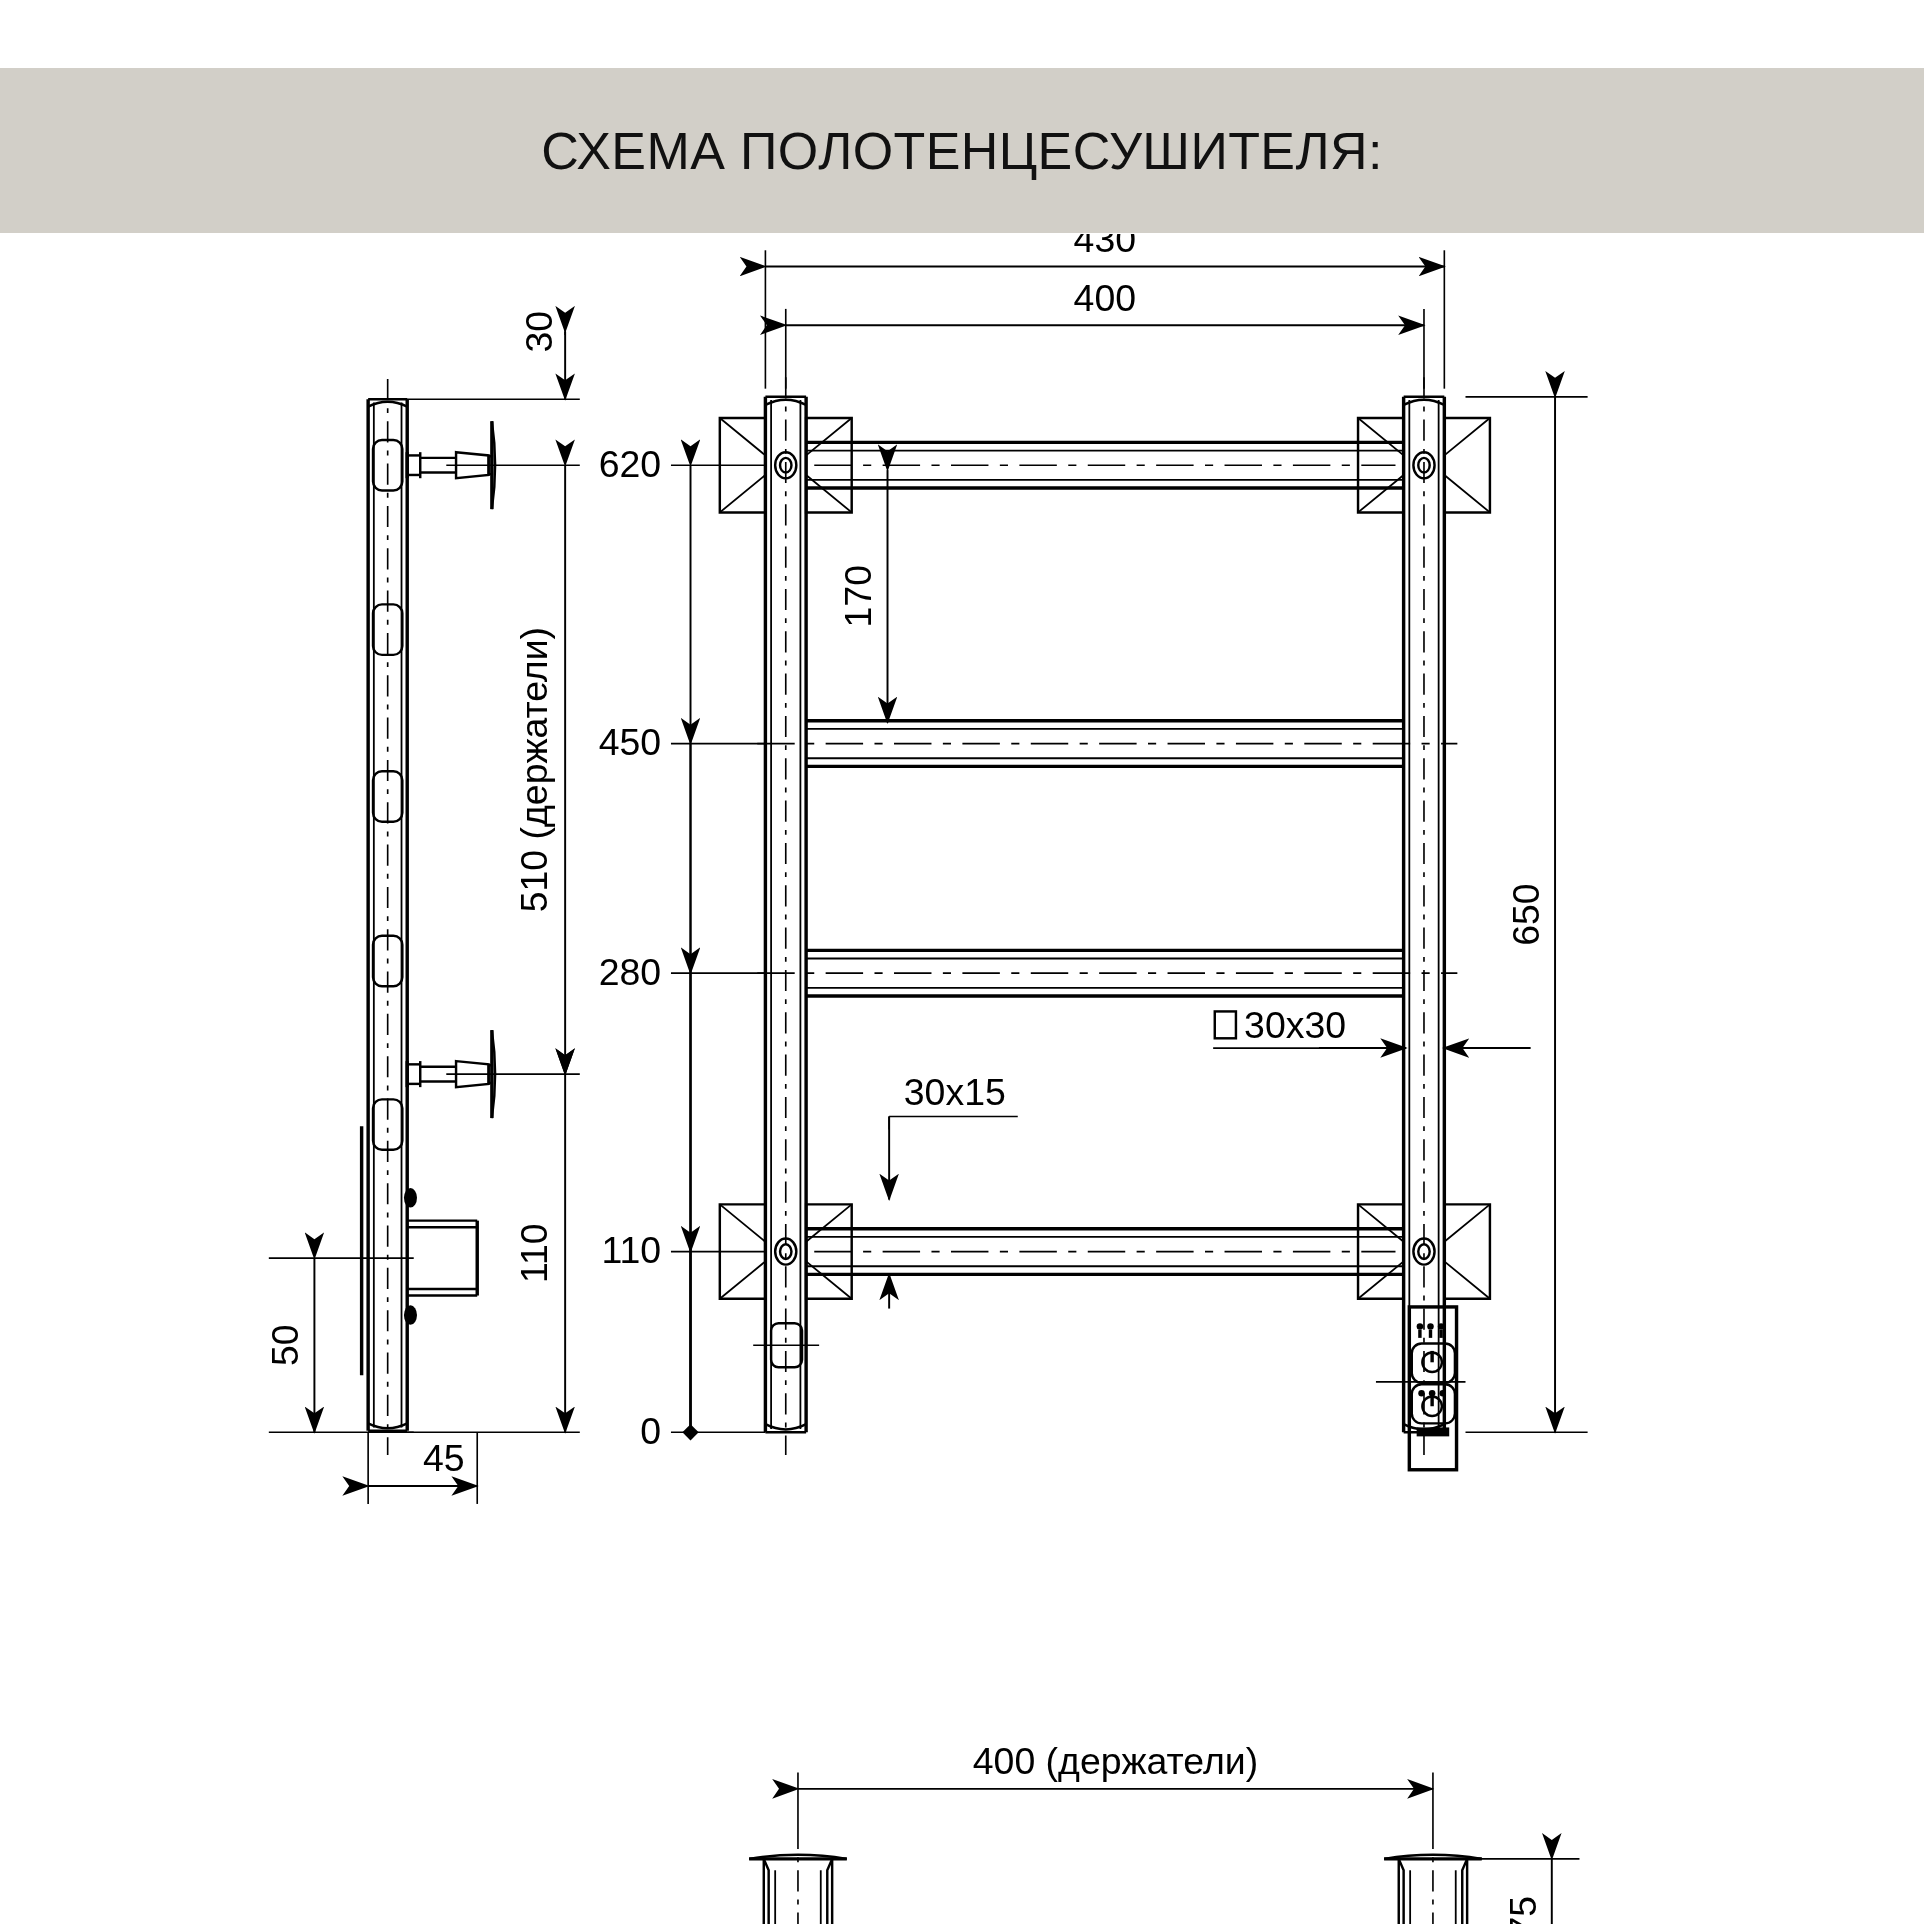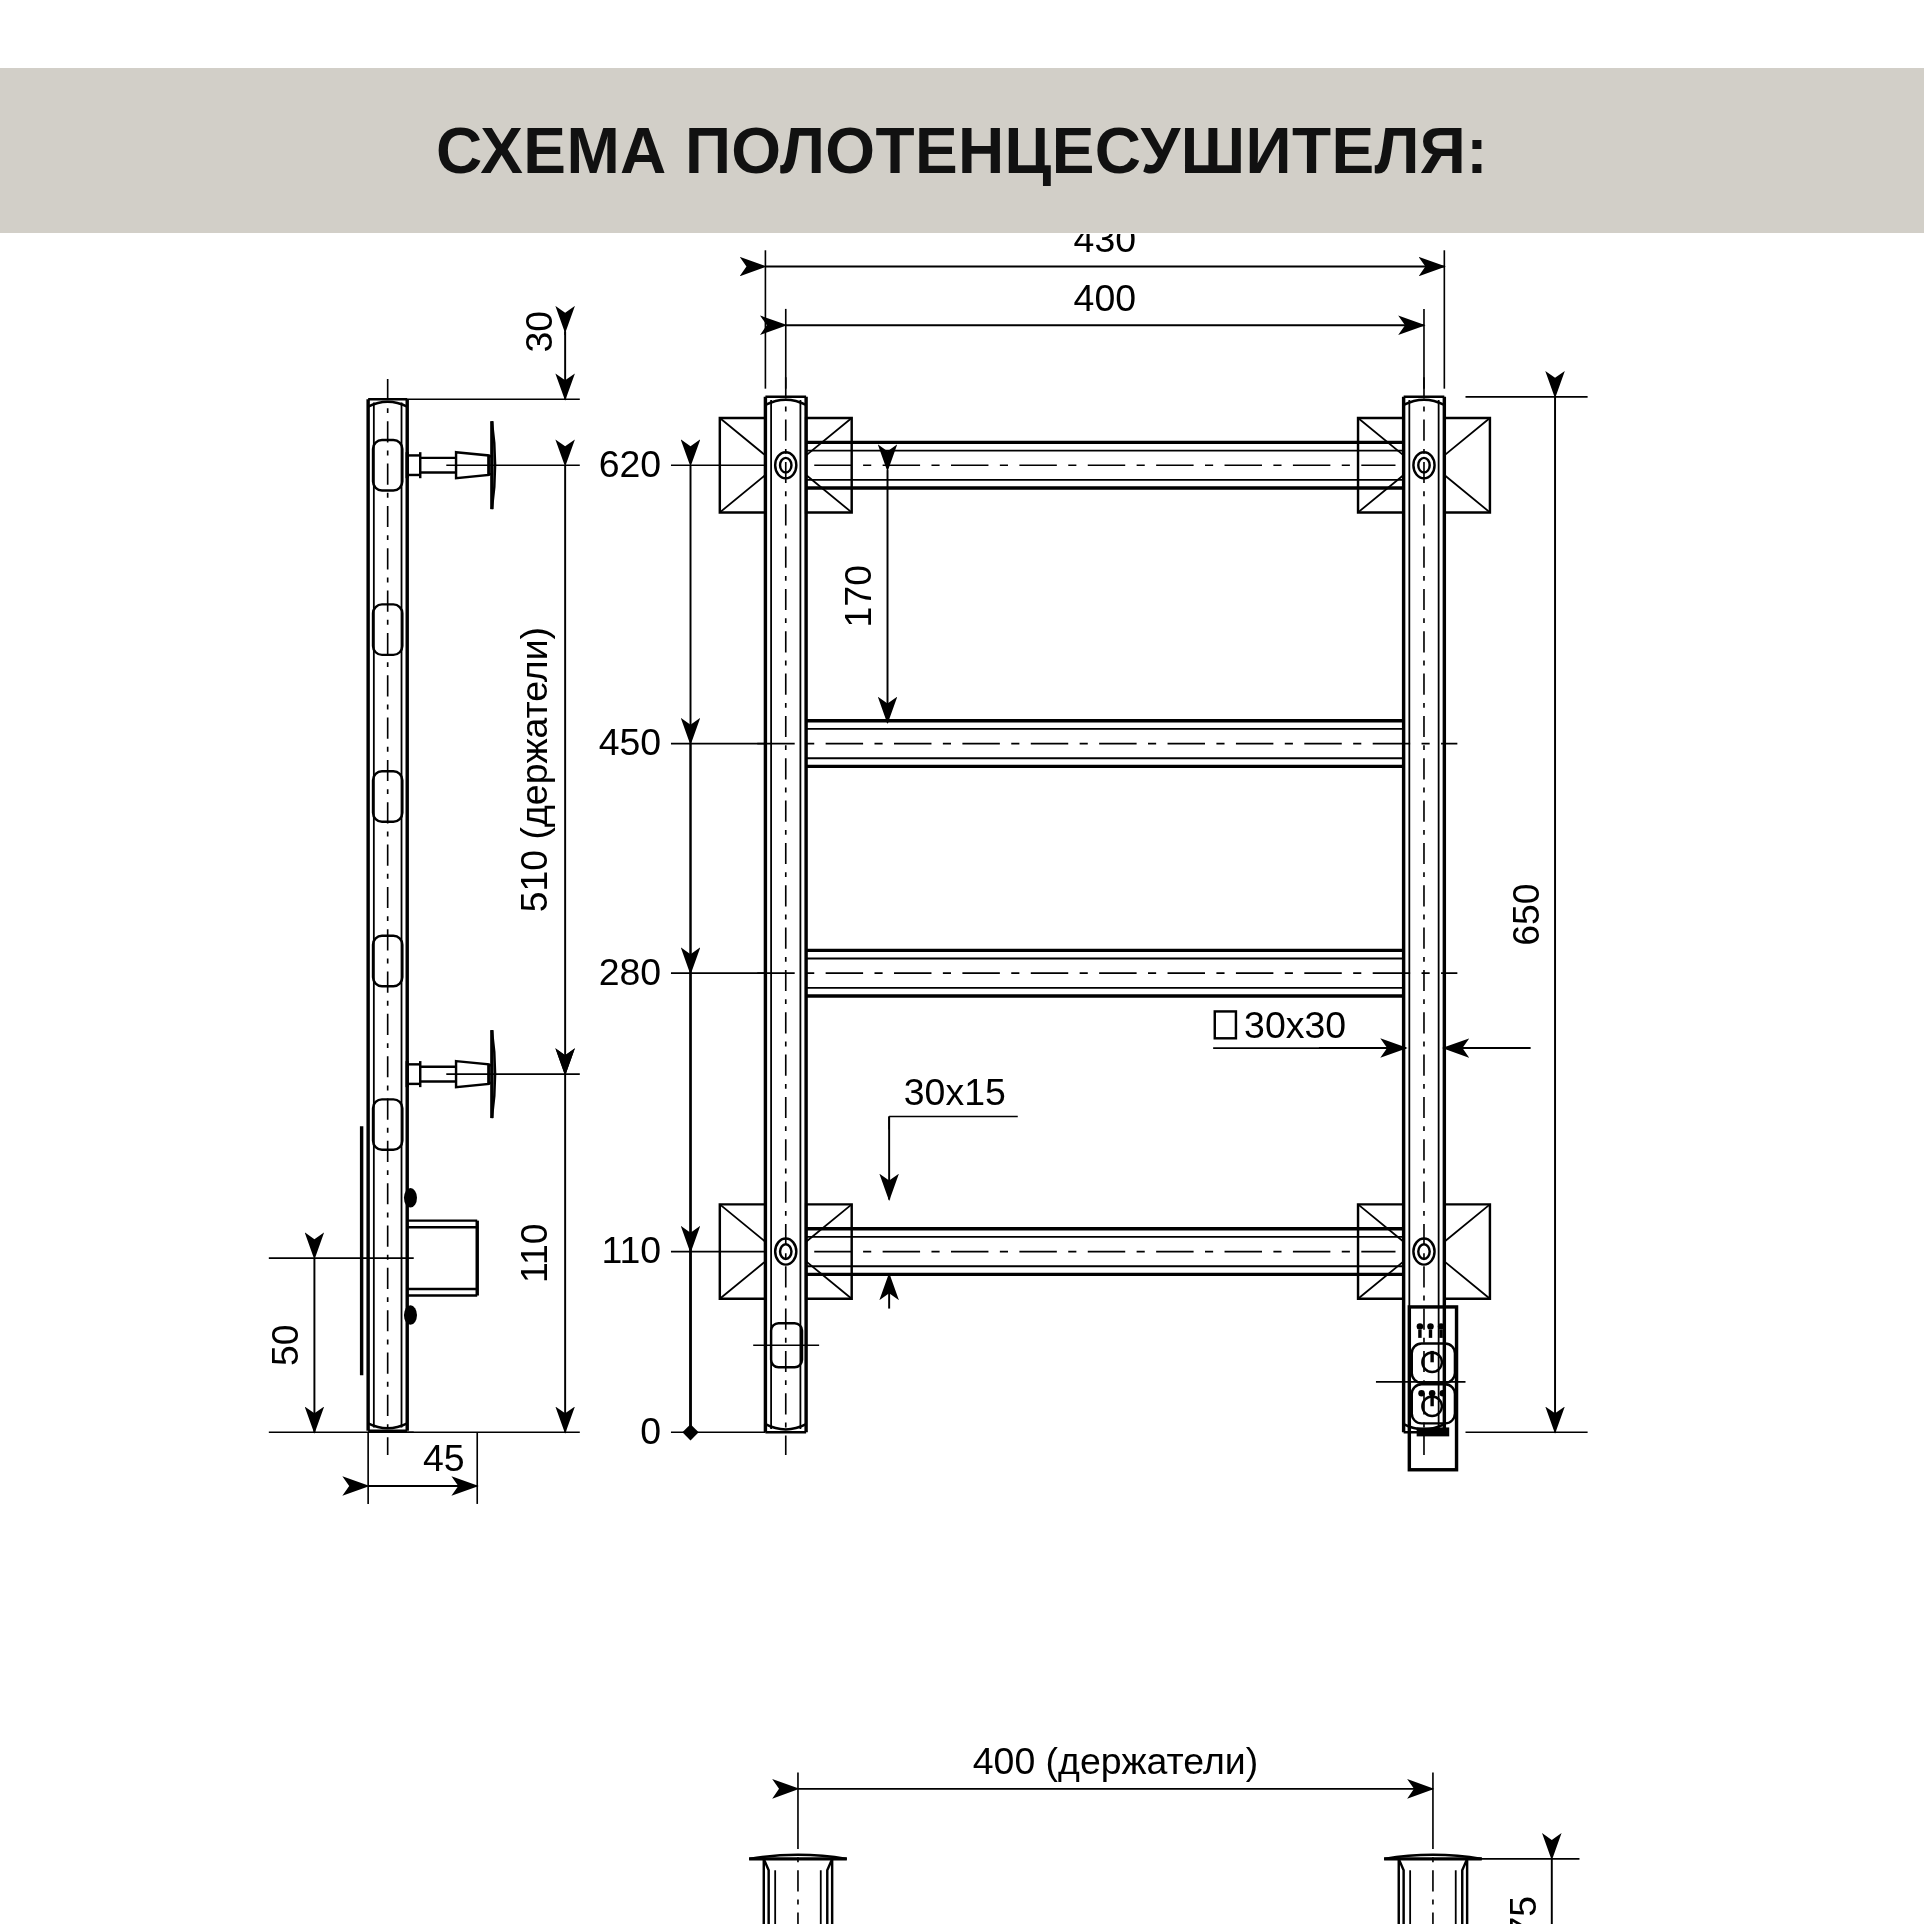--- a/index.html
+++ b/index.html
@@ -26,22 +26,22 @@
     top: 68px;
     width: 1924px;
     height: 165px;
     background: #d2cfc8;
     display: flex;
     align-items: center;
     justify-content: center;
   }
   #title-text {
     font-family: "Liberation Sans", sans-serif;
-    font-weight: bold;
-    font-size: 64px;
+    font-weight: normal;
+    font-size: 52px;
     letter-spacing: 0.4px;
     color: #111111;
     white-space: nowrap;
   }
   #drawing {
     position: absolute;
     left: 0;
     top: 234px;
     width: 1924px;
     height: 1690px;

